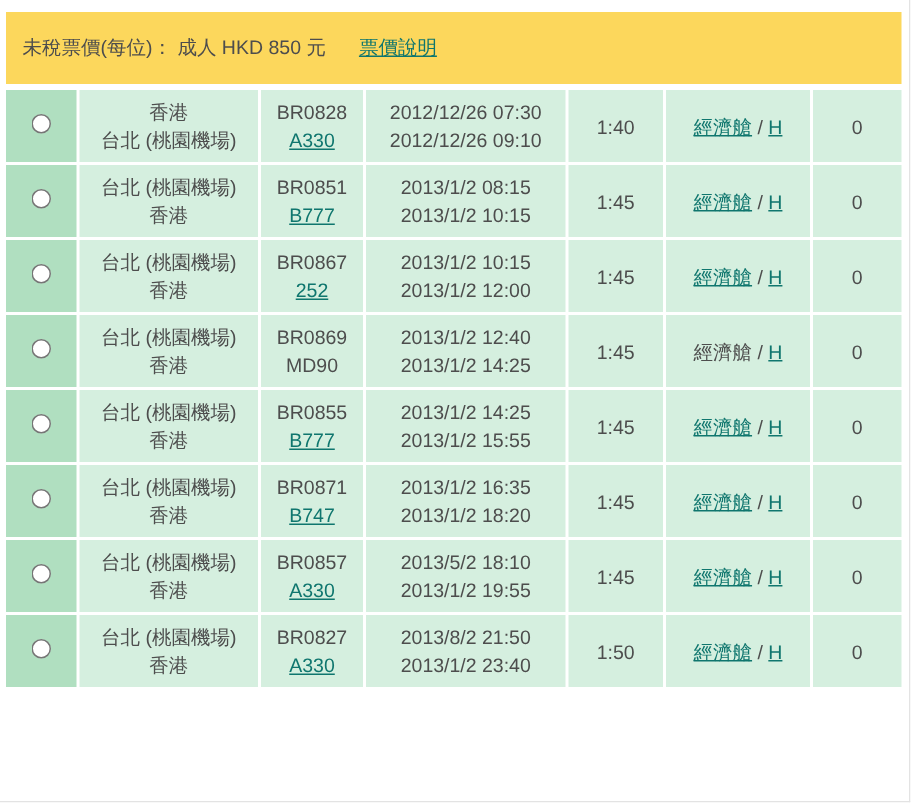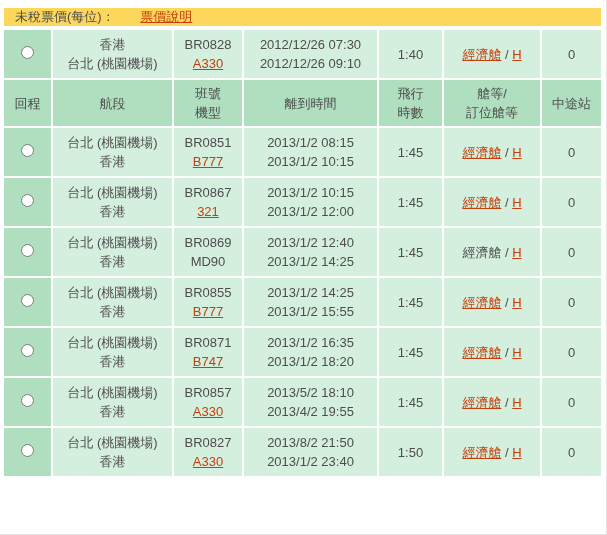--- a/index.html
+++ b/index.html
@@ -18,21 +18,21 @@
     border-bottom: 1px solid #e3e3e3;
     overflow: hidden;
   }
   .wrapper {
     padding: 8px 0 0 2px;
     width: 601px;
   }
   .fare-bar {
     margin: 0 2px 2px 2px;
     width: 597px;
-    height: 18px;
+    height: 48px;
     background: #fcd75c;
     display: flex;
     align-items: center;
     box-sizing: border-box;
     padding-left: 11px;
     font-size: 13px;
     color: #4d4d4d;
     white-space: pre;
   }
   .fare-bar .gap { display: inline-block; width: 22px; }
@@ -49,41 +49,42 @@
     text-align: center;
     vertical-align: middle;
     font-weight: normal;
     line-height: 19px;
     overflow: hidden;
   }
   .hdr  { background: #b0dfc0; height: 46px; }
   .radio-cell { background: #b0dfc0; }
   .cell { background: #d5efdf; height: 48px; }
   a.lnk {
-    color: #c2410c;
+    color: #0f766e;
     text-decoration: underline;
     cursor: pointer;
   }
   .plain { text-decoration: none; }
   input[type="radio"] {
     width: 13px;
     height: 13px;
     margin: 0;
     cursor: pointer;
   }
 </style>
 </head>
 <body>
 
 <div class="page">
   <div class="wrapper">
 
     <div class="fare-bar">
       <span>未稅票價(每位)：</span>
       <span> </span>
+      <span>成人 HKD 850 元</span>
       <span class="gap"></span>
       <a class="lnk">票價說明</a>
     </div>
 
     <table class="flights" id="flight-table">
       <colgroup>
         <col style="width:47px">
         <col style="width:119px">
         <col style="width:68px">
         <col style="width:133px">
@@ -106,38 +107,20 @@
               <div>2012/12/26 07:30</div>
               <div>2012/12/26 09:10</div>
             </td>
             <td class="cell">1:40</td>
             <td class="cell"><a class="lnk">經濟艙</a><span class="plain"> / </span><a class="lnk">H</a></td>
             <td class="cell">0</td>
           </tr>
         </tbody>
         <tbody>
           <tr>
-            <th class="hdr">回程</th>
-            <th class="hdr">航段</th>
-            <th class="hdr">
-              <div>班號</div>
-              <div>機型</div>
-            </th>
-            <th class="hdr">離到時間</th>
-            <th class="hdr">
-              <div>飛行</div>
-              <div>時數</div>
-            </th>
-            <th class="hdr">
-              <div>艙等/</div>
-              <div>訂位艙等</div>
-            </th>
-            <th class="hdr">中途站</th>
-          </tr>
-          <tr>
             <td class="radio-cell"><input type="radio" name="return" style=""></td>
             <td class="cell">
               <div>台北 (桃園機場)</div>
               <div>香港</div>
             </td>
             <td class="cell">
               <div>BR0851</div>
               <div><a class="lnk">B777</a></div>
             </td>
             <td class="cell">
@@ -149,21 +132,21 @@
             <td class="cell">0</td>
           </tr>
           <tr>
             <td class="radio-cell"><input type="radio" name="return" style=""></td>
             <td class="cell">
               <div>台北 (桃園機場)</div>
               <div>香港</div>
             </td>
             <td class="cell">
               <div>BR0867</div>
-              <div><a class="lnk">321</a></div>
+              <div><a class="lnk">252</a></div>
             </td>
             <td class="cell">
               <div>2013/1/2 10:15</div>
               <div>2013/1/2 12:00</div>
             </td>
             <td class="cell">1:45</td>
             <td class="cell"><a class="lnk">經濟艙</a><span class="plain"> / </span><a class="lnk">H</a></td>
             <td class="cell">0</td>
           </tr>
           <tr>
@@ -225,21 +208,21 @@
             <td class="cell">
               <div>台北 (桃園機場)</div>
               <div>香港</div>
             </td>
             <td class="cell">
               <div>BR0857</div>
               <div><a class="lnk">A330</a></div>
             </td>
             <td class="cell">
               <div>2013/5/2 18:10</div>
-              <div>2013/4/2 19:55</div>
+              <div>2013/1/2 19:55</div>
             </td>
             <td class="cell">1:45</td>
             <td class="cell"><a class="lnk">經濟艙</a><span class="plain"> / </span><a class="lnk">H</a></td>
             <td class="cell">0</td>
           </tr>
           <tr>
             <td class="radio-cell"><input type="radio" name="return" style=""></td>
             <td class="cell">
               <div>台北 (桃園機場)</div>
               <div>香港</div>

